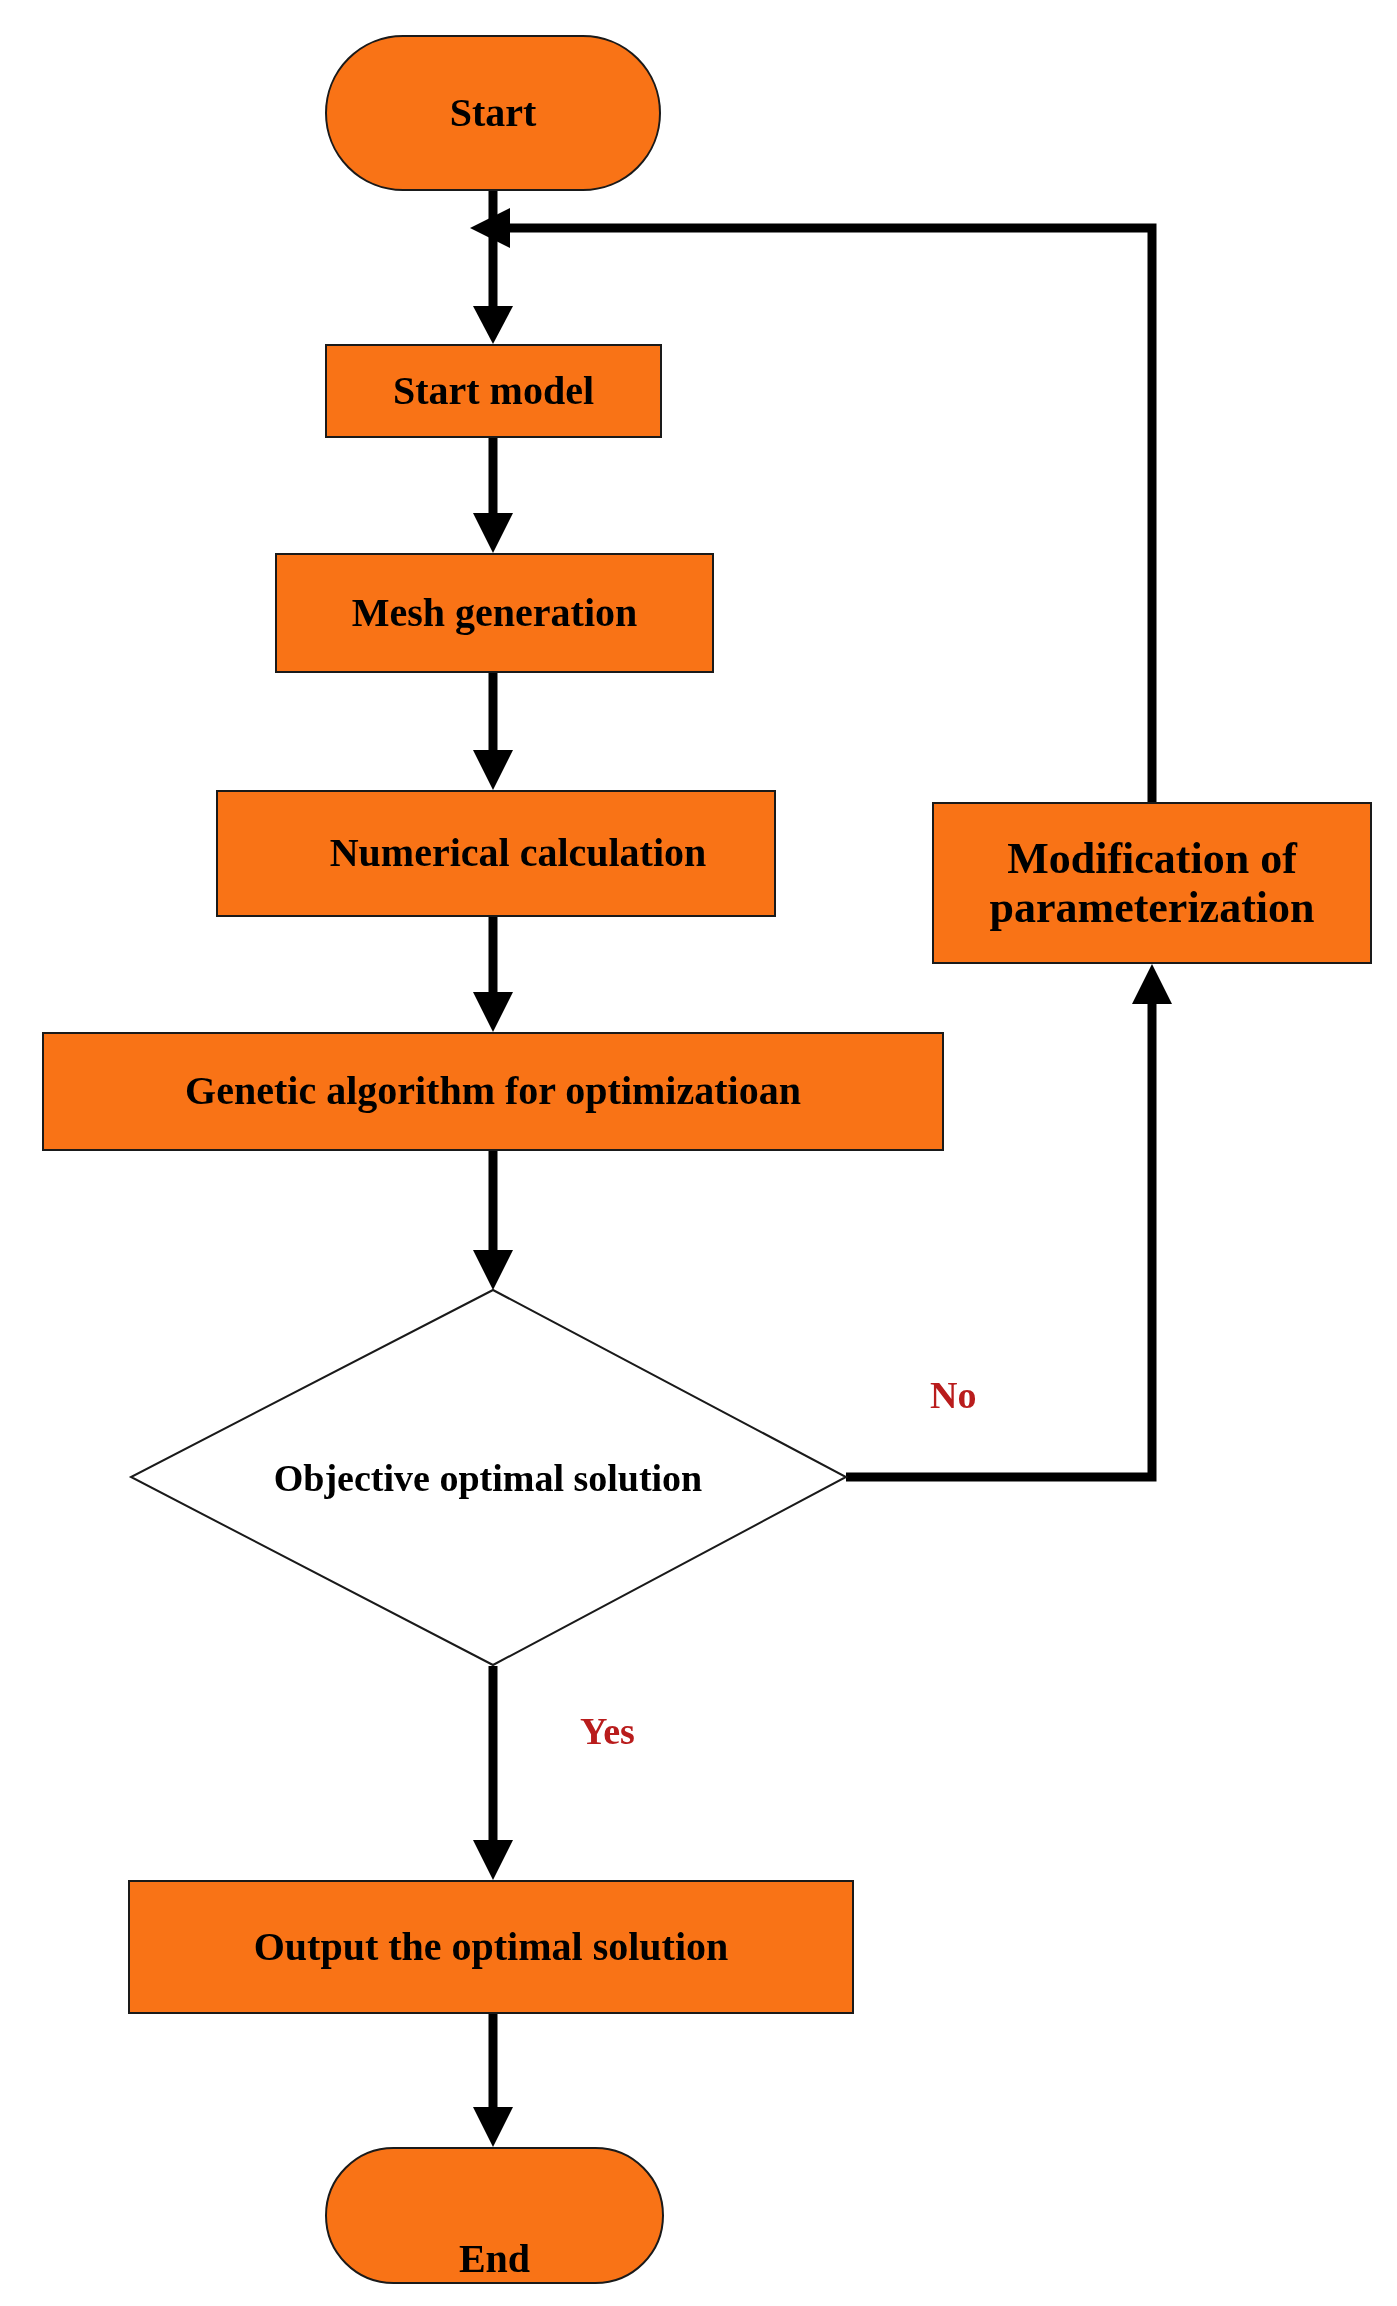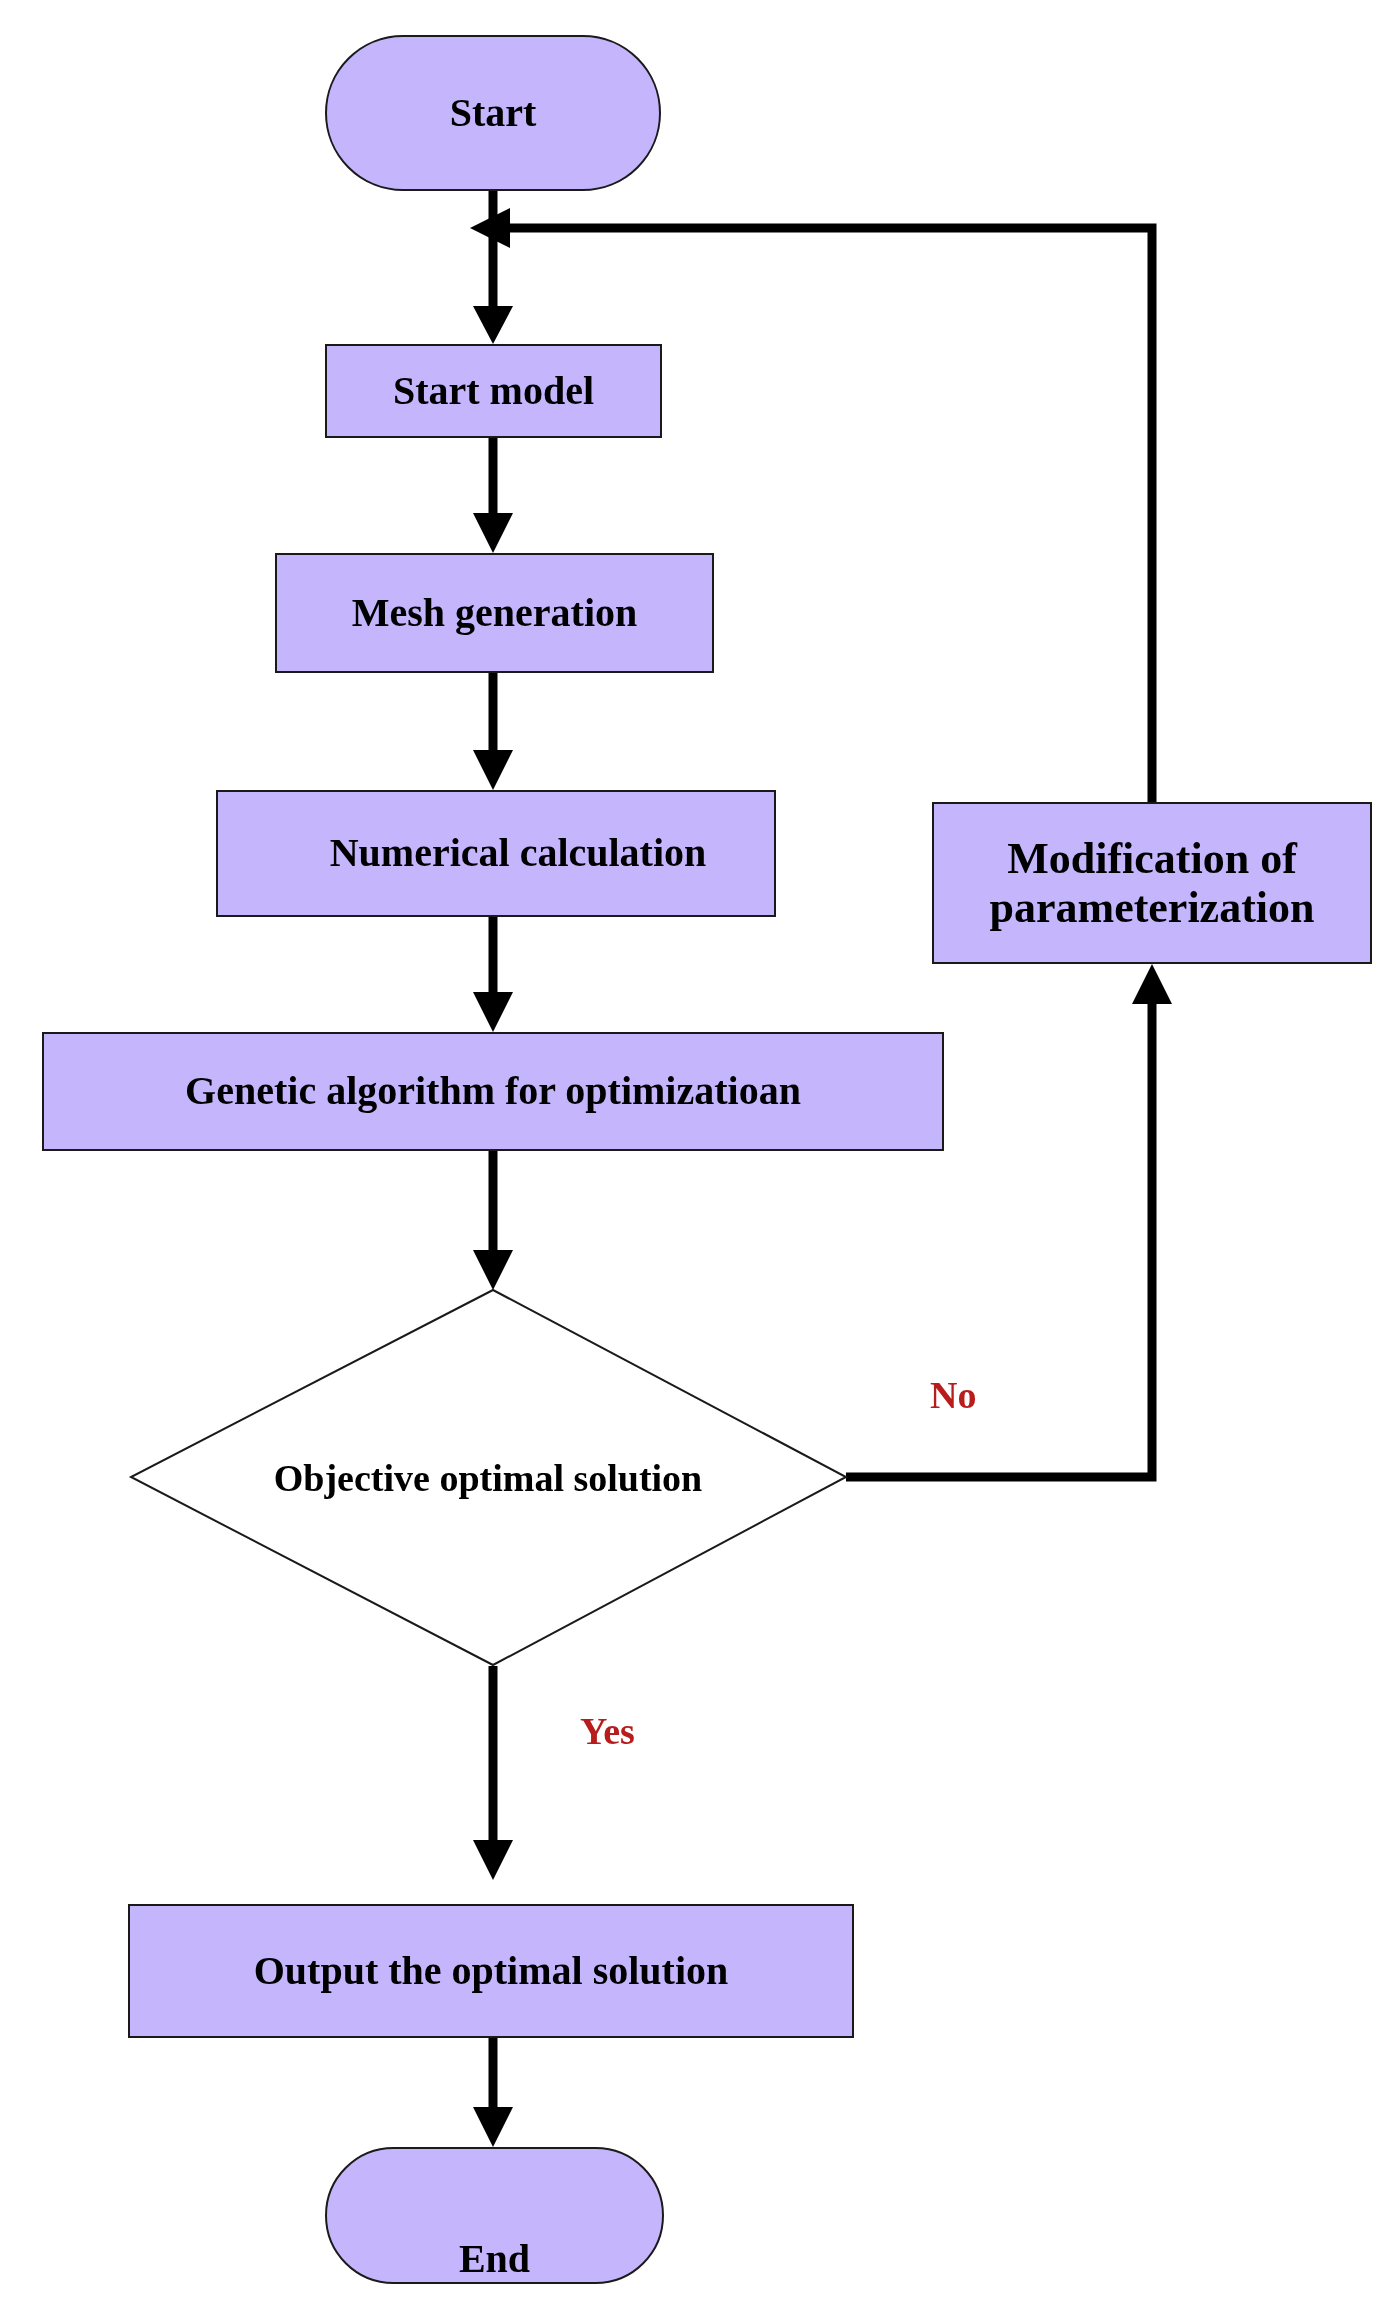--- a/index.html
+++ b/index.html
@@ -23,21 +23,21 @@
     height: 2306px;
     pointer-events: none;
   }
   .node {
     position: absolute;
     box-sizing: border-box;
     display: flex;
     align-items: center;
     justify-content: center;
     text-align: center;
-    background: #c4b5fd;
+    background: #f97316;
     color: #000000;
     font-weight: bold;
     line-height: 1.12;
     z-index: 3;
   }
   .rect {
     border: 2px solid #1a1a1a;
   }
   .terminator {
     border: 2px solid #1a1a1a;
@@ -61,21 +61,21 @@
   }
 
   
   #node-start      { left: 325px; top: 35px;   width: 336px; height: 156px; font-size: 40px; }
   #node-build      { left: 325px; top: 344px;  width: 337px; height: 94px;  font-size: 40px; }
   #node-mesh       { left: 275px; top: 553px;  width: 439px; height: 120px; font-size: 40px; justify-content: center; }
   #node-numerical  { left: 216px; top: 790px;  width: 560px; height: 127px; font-size: 40px; padding-left: 44px; }
   #node-modif      { left: 932px; top: 802px;  width: 440px; height: 162px; font-size: 44px; }
   #node-genetic    { left: 42px;  top: 1032px; width: 902px; height: 119px; font-size: 40px; }
   #node-decision   { left: 130px; top: 1290px; width: 716px; height: 376px; font-size: 38px; justify-content: center; }
-  #node-output     { left: 128px; top: 1880px; width: 726px; height: 134px; font-size: 40px; margin-top: 24px; }
+  #node-output     { left: 128px; top: 1880px; width: 726px; height: 134px; font-size: 40px; }
   #node-end        { left: 325px; top: 2147px; width: 339px; height: 137px; font-size: 40px; align-items: flex-end; }
 
   #label-no  { left: 930px; top: 1373px; font-size: 38px; }
   #label-yes { left: 580px; top: 1709px; font-size: 38px; }
 </style>
 </head>
 <body>
 
 <div id="canvas">
 

